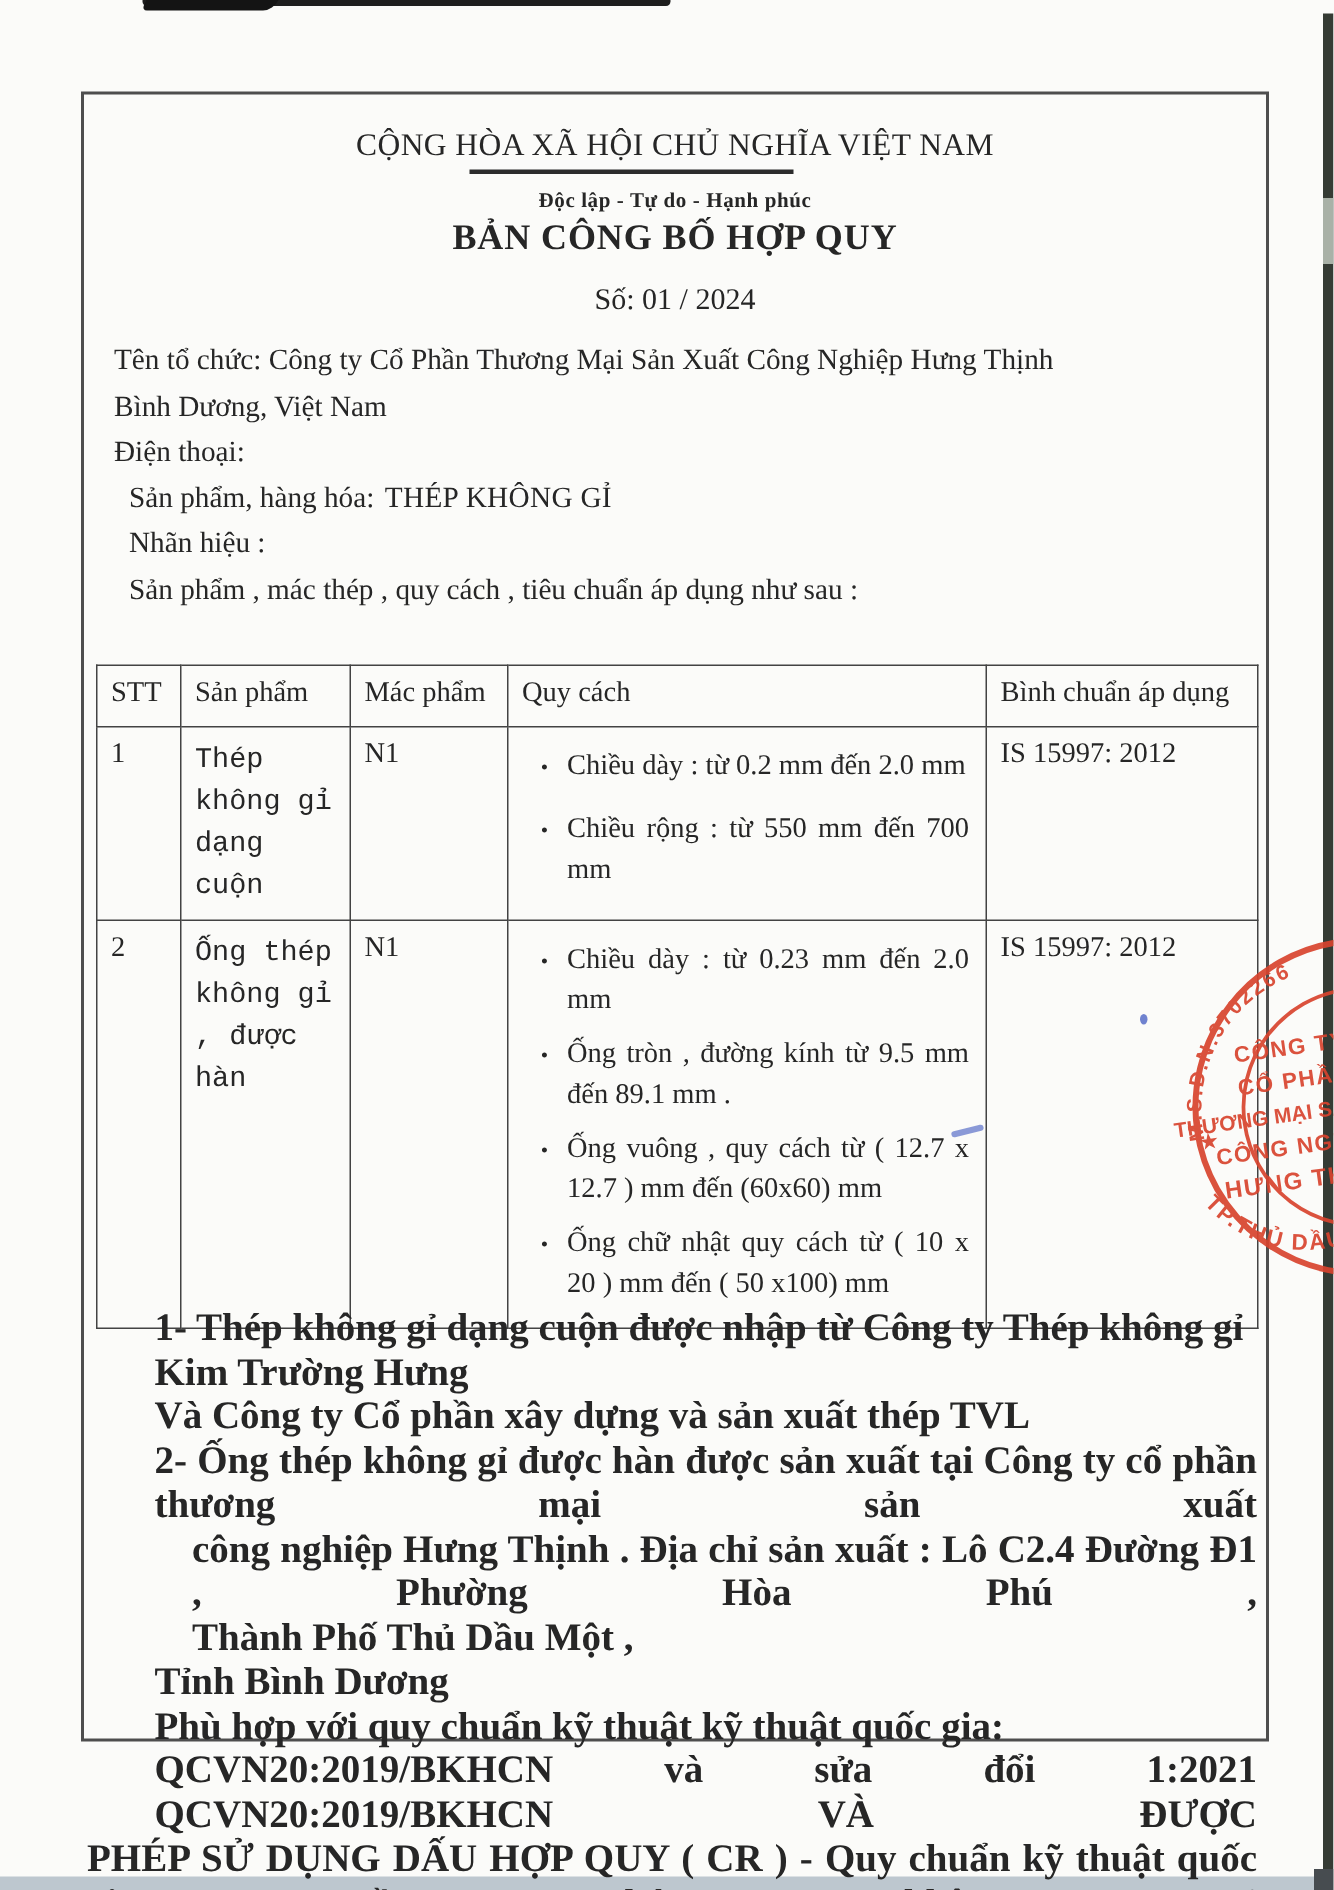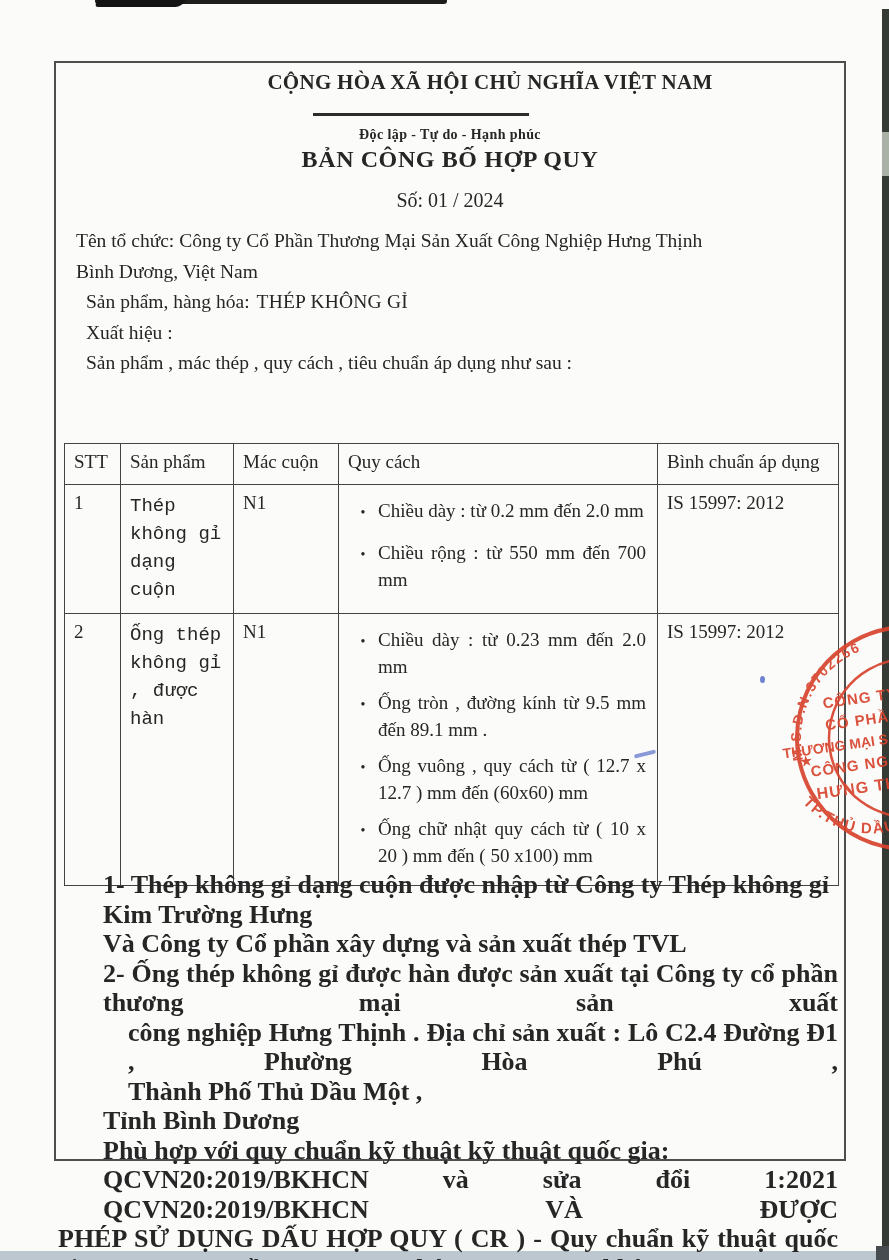--- a/index.html
+++ b/index.html
@@ -15,21 +15,21 @@
   .top-smudge{left:95px;top:0;width:352px;height:4px;background:#1e1e1e;border-radius:0 0 3px 3px;}
   .top-smudge-blob{left:96px;top:0;width:88px;height:7px;background:#141414;transform:skewX(-25deg);border-radius:0 0 8px 4px;}
   .edge-strip{left:882px;top:9px;width:7px;height:1251px;background:#353b34;}
   .edge-notch{left:882px;top:132px;width:7px;height:44px;background:#a9b1a7;}
   .bottom-band{left:0;top:1251px;width:882px;height:9px;background:#bdc7cf;}
   .bottom-corner{left:876px;top:1246px;width:13px;height:14px;background:#474c50;}
   .pen-dot{left:760px;top:676px;width:5px;height:7px;background:#4059c0;border-radius:50%;opacity:.75;}
   .pen-dash{left:634px;top:752px;width:22px;height:4px;background:#4059c0;border-radius:3px;transform:rotate(-14deg);opacity:.6;}
   
   .center-line{left:54px;width:792px;text-align:center;}
-  .national{top:70px;font-size:21px;font-weight:bold;letter-spacing:.3px;padding-left:40px;}
+  .national{top:84px;font-size:21px;font-weight:normal;letter-spacing:.3px;}
   .motto{top:95px;font-size:14px;font-weight:bold;letter-spacing:.4px;margin-top:32px;}
   .motto-underline{left:313px;top:113px;width:216px;height:2.5px;background:#2c2c2c;}
   .doc-title{top:146px;font-size:24px;font-weight:bold;letter-spacing:.6px;}
   .doc-number{top:189px;font-size:20px;}
   
   .info{left:76px;top:226px;width:760px;font-size:19.5px;line-height:30.5px;}
   .info .indent{padding-left:10px;}
   .jlast{text-align:justify;text-align-last:justify;}
   .bold-val{font-weight:normal;margin-left:7px;letter-spacing:.2px;}
   
@@ -71,38 +71,39 @@
 
 <div class="abs center-line national">CỘNG HÒA XÃ HỘI CHỦ NGHĨA VIỆT NAM</div>
 <div class="abs center-line motto">Độc lập - Tự do - Hạnh phúc</div>
 <div class="abs motto-underline"></div>
 <div class="abs center-line doc-title">BẢN CÔNG BỐ HỢP QUY</div>
 <div class="abs center-line doc-number">Số: 01 / 2024</div>
 
 <div class="abs info">
   <div>Tên tổ chức: Công ty Cổ Phần Thương Mại Sản Xuất Công Nghiệp Hưng Thịnh</div>
   <div>Bình Dương, Việt Nam</div>
+  <div>Điện thoại:</div>
   <div class="indent"><span>Sản phẩm, hàng hóa:</span><span class="bold-val">THÉP KHÔNG GỈ</span></div>
-  <div class="indent">Xuất hiệu :</div>
+  <div class="indent">Nhãn hiệu :</div>
   <div class="indent">Sản phẩm , mác thép , quy cách , tiêu chuẩn áp dụng như sau :</div>
 </div>
 
 <table class="doc-table">
   <colgroup>
     <col class="c1">
       <col class="c2">
       <col class="c3">
       <col class="c4">
       <col class="c5">
   </colgroup>
   <tbody>
       <tr>
     <th class="stt-head">STT</th>
     <th>Sản phẩm</th>
-    <th>Mác cuộn</th>
+    <th>Mác phẩm</th>
     <th>Quy cách</th>
     <th>Bình chuẩn áp dụng</th>
   </tr>
   <tr class="row1">
     <td class="stt-cell">1</td>
     <td class="prod-cell">Thép không gỉ dạng cuộn</td>
     <td class="grade-cell">N1</td>
     <td class="spec-cell">
       <div class="bullet-item">
             <span class="bullet-dot">•</span>

